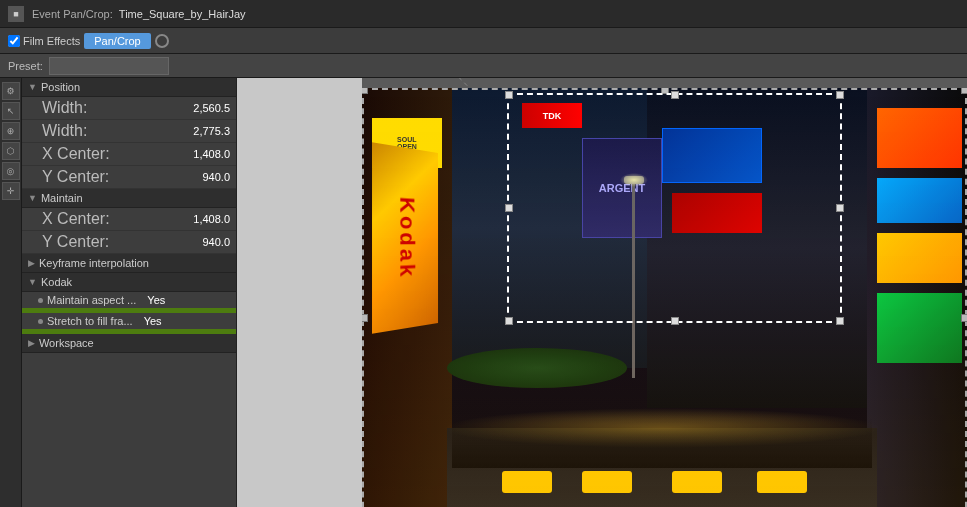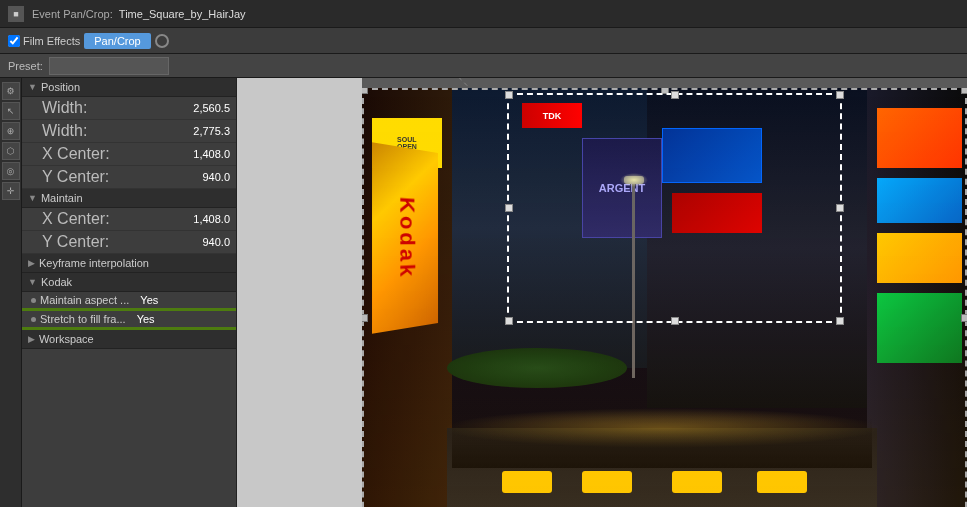--- a/index.html
+++ b/index.html
@@ -161,22 +161,22 @@
       font-size: 16px;
     }
     .prop-value {
       color: #fff;
       font-size: 11px;
       text-align: right;
       flex: 1;
     }
 
     .section-source-row {
-      padding: 2px 6px 2px 9px;
-      border-bottom: 3px solid #4d7c0f;
+      padding: 2px 6px 2px 16px;
+      border-bottom: 5px solid #4d7c0f;
       font-size: 11px;
       color: #ccc;
       display: flex;
       align-items: center;
       gap: 4px;
     }
     .source-dot {
       width: 5px;
       height: 5px;
       background: #888;

